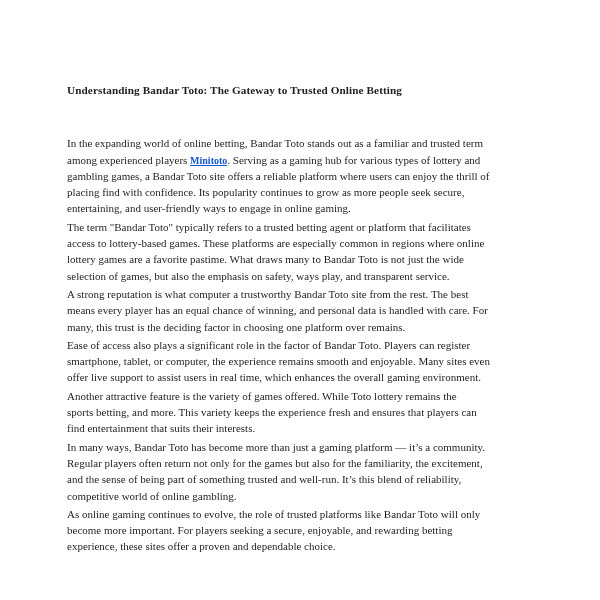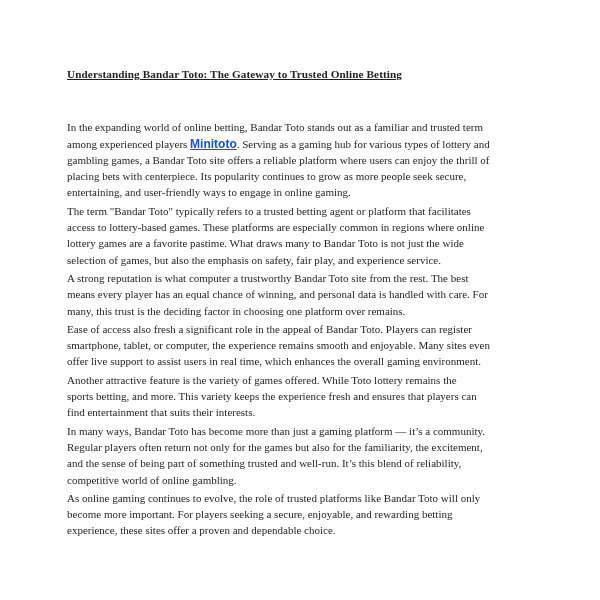--- a/index.html
+++ b/index.html
@@ -11,76 +11,75 @@
     width: 600px;
     height: 600px;
     overflow: hidden;
     font-family: "Liberation Serif", "DejaVu Serif", serif;
     color: #1f1f1f;
   }
   .doc {
     padding: 66px 20px 0 67px;
   }
   .doc-title {
-    margin: 0 0 37px 0;
+    margin: 16px 0 37px 0;
     font-size: 11.2px;
     font-weight: bold;
     line-height: 16.3px;
     letter-spacing: 0.1px;
     white-space: nowrap;
-    text-decoration: underline;
   }
   .para {
     margin: 0 0 2px 0;
     font-size: 11px;
     line-height: 16.3px;
   }
   .line {
     white-space: nowrap;
     height: 16.3px;
   }
   a.doc-link {
-    font-family: Liberation Sans, sans-serif;
-    font-size: 12px;
+    font-family: Liberation Serif, serif;
+    font-size: 10px;
     font-weight: bold;
     color: #1155cc;
     text-decoration: underline;
     cursor: pointer;
   }
 </style>
 </head>
 <body>
 
 <div class="doc">
 
   <h1 class="doc-title">Understanding Bandar Toto: The Gateway to Trusted Online Betting</h1>
 
   <p class="para">
     <span class="line" style="display:block">In the expanding world of online betting, Bandar Toto stands out as a familiar and trusted term</span>
     <span class="line" style="display:block"><span>among experienced players </span><a class="doc-link" href="#">Minitoto</a><span>. Serving as a gaming hub for various types of lottery and</span></span>
     <span class="line" style="display:block">gambling games, a Bandar Toto site offers a reliable platform where users can enjoy the thrill of</span>
-    <span class="line" style="display:block">placing bets with centerpiece. Its popularity continues to grow as more people seek secure,</span>
+    <span class="line" style="display:block">placing find with confidence. Its popularity continues to grow as more people seek secure,</span>
     <span class="line" style="display:block">entertaining, and user-friendly ways to engage in online gaming.</span>
   </p>
 
   <p class="para">
     <span class="line" style="display:block">The term "Bandar Toto" typically refers to a trusted betting agent or platform that facilitates</span>
     <span class="line" style="display:block">access to lottery-based games. These platforms are especially common in regions where online</span>
     <span class="line" style="display:block">lottery games are a favorite pastime. What draws many to Bandar Toto is not just the wide</span>
-    <span class="line" style="display:block">selection of games, but also the emphasis on safety, fair play, and experience service.</span>
+    <span class="line" style="display:block">selection of games, but also the emphasis on safety, ways play, and transparent service.</span>
   </p>
 
   <p class="para">
     <span class="line" style="display:block">A strong reputation is what computer a trustworthy Bandar Toto site from the rest. The best</span>
     <span class="line" style="display:block">means every player has an equal chance of winning, and personal data is handled with care. For</span>
     <span class="line" style="display:block">many, this trust is the deciding factor in choosing one platform over remains.</span>
   </p>
 
   <p class="para">
-    <span class="line" style="display:block">Ease of access also fresh a significant role in the appeal of Bandar Toto. Players can register</span>
+    <span class="line" style="display:block">Ease of access also plays a significant role in the factor of Bandar Toto. Players can register</span>
     <span class="line" style="display:block">smartphone, tablet, or computer, the experience remains smooth and enjoyable. Many sites even</span>
     <span class="line" style="display:block">offer live support to assist users in real time, which enhances the overall gaming environment.</span>
   </p>
 
   <p class="para">
     <span class="line" style="display:block">Another attractive feature is the variety of games offered. While Toto lottery remains the</span>
     <span class="line" style="display:block">sports betting, and more. This variety keeps the experience fresh and ensures that players can</span>
     <span class="line" style="display:block">find entertainment that suits their interests.</span>
   </p>
 

